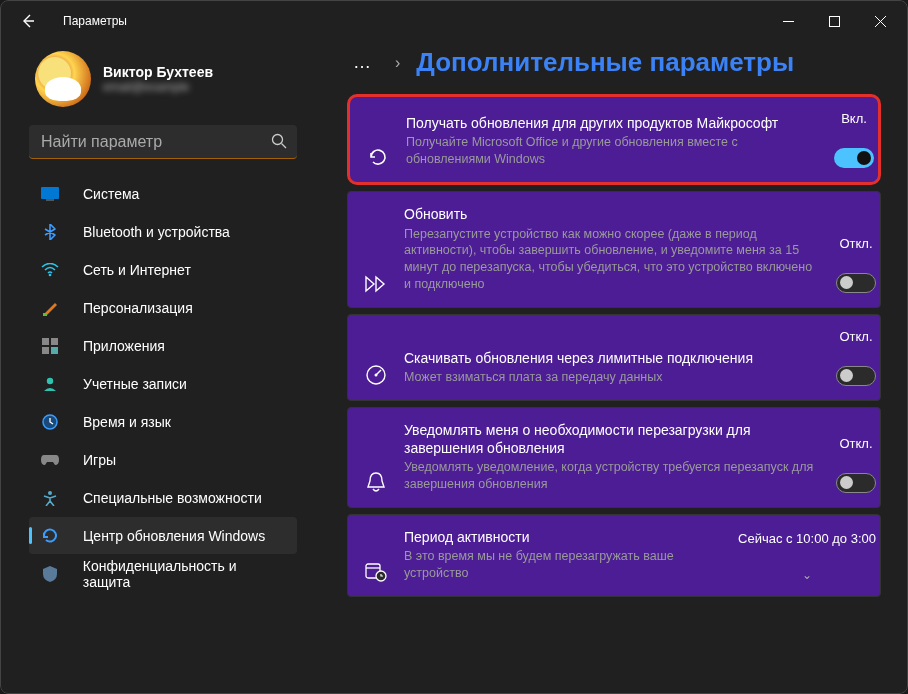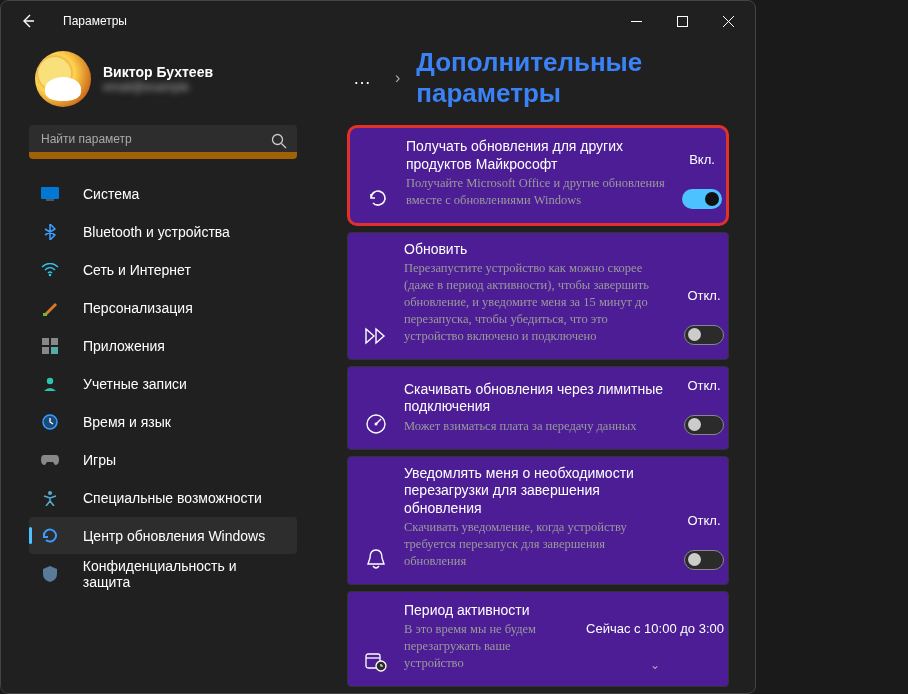--- a/index.html
+++ b/index.html
@@ -1,49 +1,49 @@
 <!DOCTYPE html>
 <html><head>
 <meta charset="utf-8">
 <style>
   * { box-sizing: border-box; margin: 0; padding: 0; font-family: "Segoe UI", Arial, sans-serif; }
   body { background: #1a1a1a; width: 908px; height: 694px; overflow: hidden; position: relative; border-radius: 8px; }
-  .window { width: 756px; height: 694px; background: #202020; border: 1px solid #444; border-radius: 8px; position: relative; display: flex; flex-direction: column; }
+  .window { width: 908px; height: 694px; background: #202020; border: 1px solid #444; border-radius: 8px; position: relative; display: flex; flex-direction: column; }
   .titlebar { height: 40px; display: flex; align-items: center; padding: 0 4px; color: #fff; }
   .back-btn { width: 34px; height: 34px; display:flex; align-items:center; justify-content:center; color:#fff; margin-left:6px; }
   .title { font-size: 12px; margin-left: 18px; color:#fff; }
   .win-controls { margin-left: auto; display:flex; }
   .win-controls div { width: 46px; height: 32px; display:flex; align-items:center; justify-content:center; color:#fff; font-size:12px; }
   .body { flex:1; display:flex; padding: 0 0 0 0; overflow:hidden; }
   .sidebar { width: 310px; padding: 6px 14px 0 28px; display:flex; flex-direction:column; }
   .profile { display:flex; align-items:center; gap:12px; padding: 4px 0 14px 6px; }
   .avatar { width:56px; height:56px; border-radius:50%; background: radial-gradient(circle at 35% 40%, #f8e07a 32%, #f2b84d 34%, #ffd54f 40%, #c95f13 80%); position:relative; overflow:hidden; }
   .avatar::after{ content:""; position:absolute; left:10px; top:26px; width:36px; height:24px; background:#fff; border-radius:50% 50% 40% 40%; }
   .profile-name { color:#fff; font-size:14px; font-weight:600; }
   .profile-sub { color:#aaa; font-size:12px; filter: blur(3px); }
   .search { position:relative; margin: 4px 0 16px 0; }
-  .search input { width: 100%; height: 34px; background:#2d2d2d; border:none; border-bottom:7px solid #a16207; border-radius:4px; padding: 0 36px 0 12px; color:#fff; font-size:12px; outline:none; }
+  .search input { width: 100%; height: 34px; background:#2d2d2d; border:none; border-bottom:1px solid #a16207; border-radius:4px; padding: 0 36px 0 12px; color:#fff; font-size:16px; outline:none; }
   .search input::placeholder{ color:#aaa; }
   .search .icon { position:absolute; right:10px; top:8px; color:#ccc; }
   .nav { display:flex; flex-direction:column; gap:1px; }
   .nav-item { display:flex; align-items:center; gap:24px; height:37px; padding:0 12px; border-radius:4px; color:#fff; font-size:14px; cursor:pointer; }
   .nav-item.active { background:#2d2d2d; position:relative; }
   .nav-item.active::before { content:""; position:absolute; left:0; top:10px; bottom:10px; width:3px; background:#4cc2ff; border-radius:2px; }
   .nav-icon { width:18px; height:18px; display:flex; align-items:center; justify-content:center; font-size:15px; }
   .content { flex:1; padding: 6px 26px 0 36px; display:flex; flex-direction:column; overflow-y:auto; }
   .breadcrumb { display:flex; align-items:center; gap:16px; color:#fff; margin-bottom:16px; }
   .dots { color:#fff; font-size:18px; letter-spacing:2px; padding:4px 6px; }
   .chev { color:#aaa; }
   .page-title { color:#3b82f6; font-size:26px; font-weight:600; }
   .card { background:#4c1d95; border:1px solid #333; border-radius:4px; margin-bottom:6px; display:flex; align-items:flex-end; padding: 14px 4px 14px 14px; gap:14px; min-height:62px; }
   .card.hl { border:3px solid #e3302b; border-radius:10px; }
   .card-icon { width:28px; color:#fff; display:flex; align-items:center; justify-content:center; flex-shrink:0; }
   .card-body { flex:1; min-width:0; }
   .card-title { color:#fff; font-size:14px; line-height:1.25; }
-  .card-desc { color:#9a9a9a; font-size:12.5px; line-height:1.35; margin-top:2px;font-family:Liberation Serif, serif; }
+  .card-desc { color:#9a9a9a; font-size:12.5px; line-height:1.35; margin-top:2px; }
   .card-right { display:flex; align-items:center; gap:22px; color:#fff; font-size:13px; flex-shrink:0; white-space:nowrap;flex-direction:column; }
   .toggle { width:40px; height:20px; border-radius:10px; position:relative; }
   .toggle.on { background:#4cc2ff; }
   .toggle.on::after { content:""; position:absolute; right:3px; top:3px; width:14px; height:14px; background:#111; border-radius:50%; }
   .toggle.off { background:#2b2b2b; border:1px solid #888; }
   .toggle.off::after { content:""; position:absolute; left:3px; top:2px; width:13px; height:13px; background:#ccc; border-radius:50%; }
   .chevr { color:#aaa; font-size:12px; }
   svg { display:block; }
 </style>
 </head>
@@ -260,21 +260,21 @@
 
       <div class="card">
         <div class="card-icon">
           <svg width="20" height="22" viewBox="0 0 20 22">
               <path d="M10 2 Q4 2 4 10 L2 16 H18 L16 10 Q16 2 10 2 Z" stroke="#fff" stroke-width="1.4" fill="none"></path>
               <path d="M7 18 Q10 22 13 18" stroke="#fff" stroke-width="1.4" fill="none"></path>
             </svg>
         </div>
         <div class="card-body">
           <div class="card-title">Уведомлять меня о необходимости перезагрузки для завершения обновления</div>
-          <div class="card-desc">Скачивать уведомление, когда устройству требуется перезапуск для завершения обновления</div>
+          <div class="card-desc">Уведомлять уведомление, когда устройству требуется перезапуск для завершения обновления</div>
         </div>
         <div class="card-right">
           <span>Откл.</span>
           <div class="toggle off"></div>
         </div>
       </div>
 
       <div class="card">
         <div class="card-icon">
           <svg width="22" height="20" viewBox="0 0 22 20">

